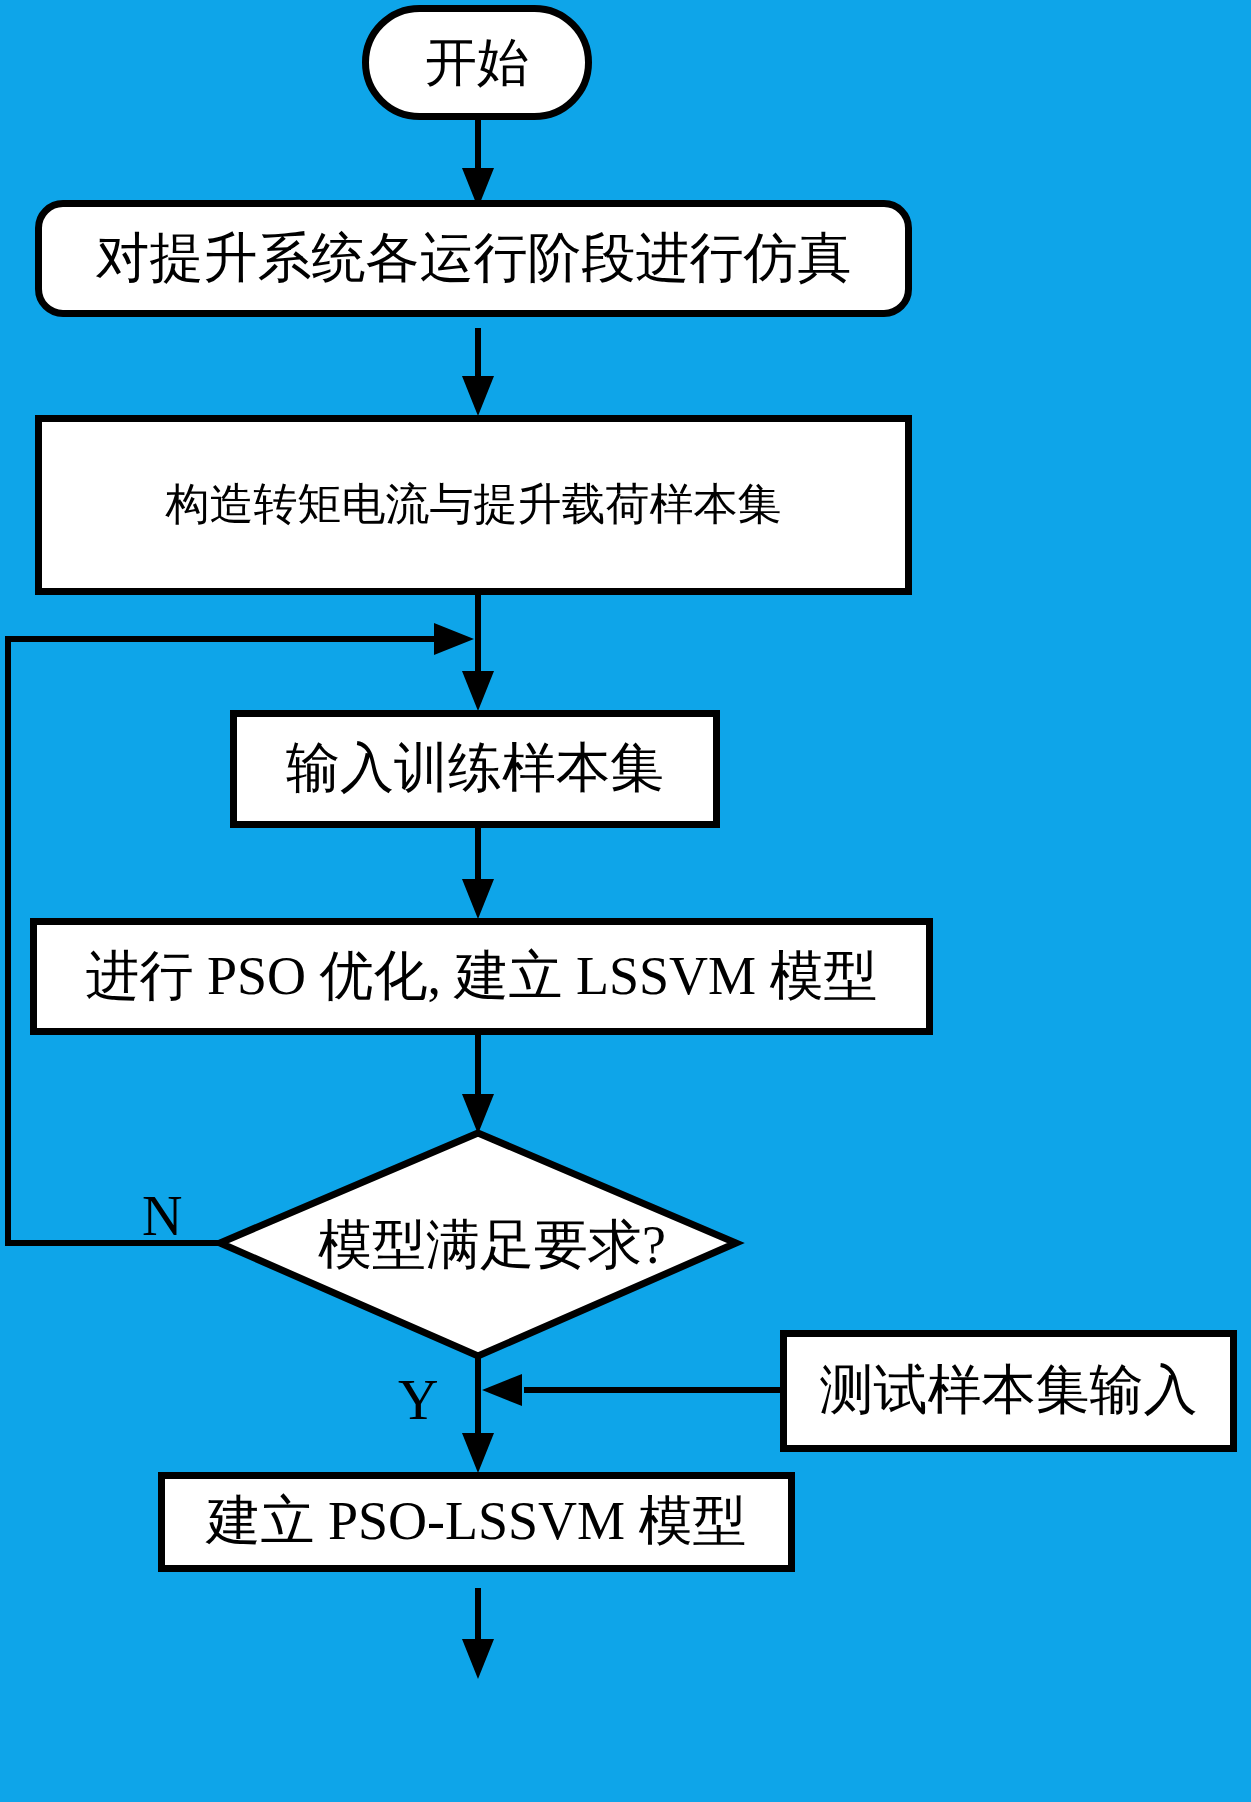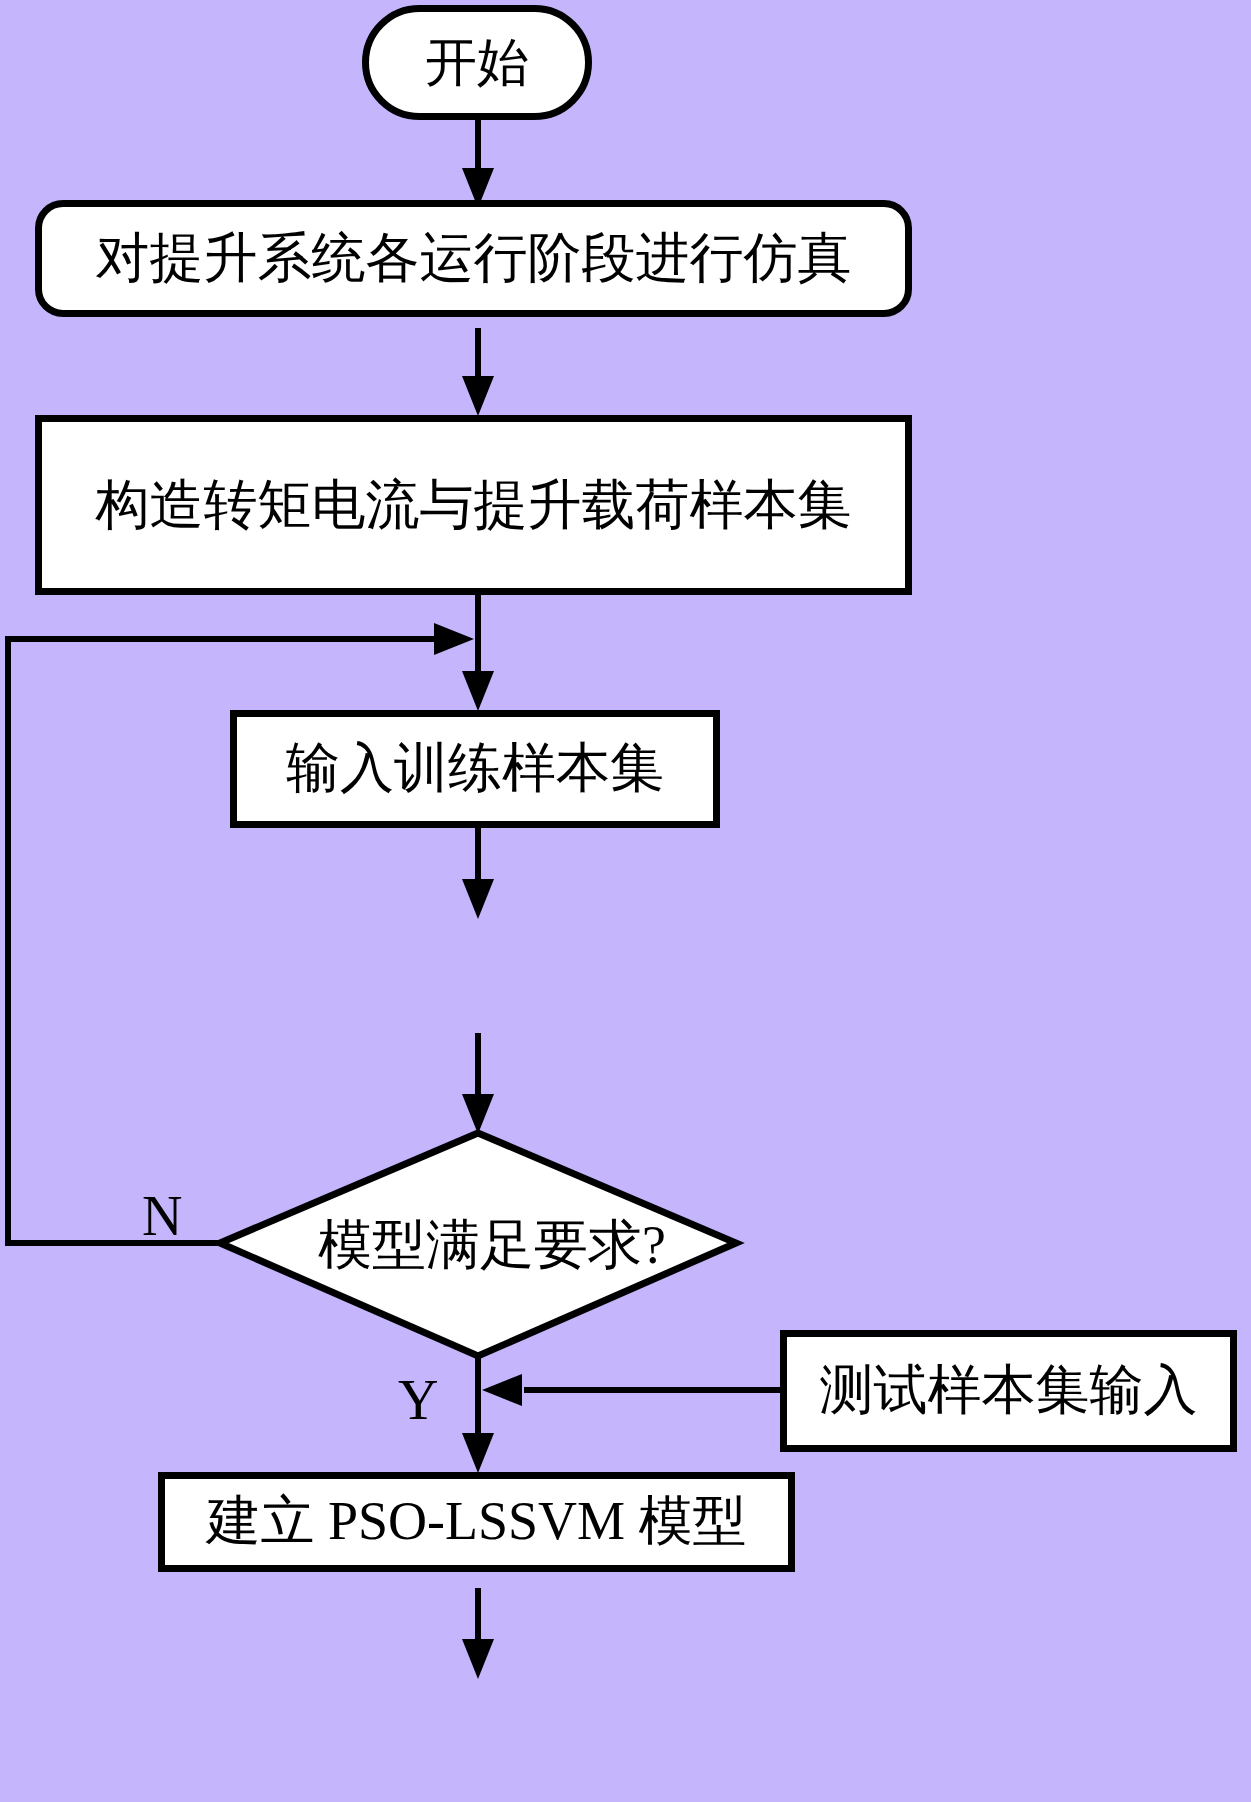--- a/index.html
+++ b/index.html
@@ -1,40 +1,40 @@
 <!DOCTYPE html>
 <html><head>
 <meta charset="utf-8">
 <style>
   html,body{margin:0;padding:0;background:#ffffff;}
   .canvas{
     position:relative;
     width:1251px;
     height:1802px;
-    background:#c4b5fd;
+    background:#0ea5e9;
     font-family:"Liberation Serif","DejaVu Serif",serif;
     color:#000;
     overflow:hidden;
   }
   .wires{position:absolute;left:0;top:0;width:1251px;height:1802px;}
   .node{
     position:absolute;
     box-sizing:border-box;
     background:#ffffff;
     border:7px solid #000;
     display:flex;
     align-items:center;
     justify-content:center;
     text-align:center;
     font-size:54px;
     line-height:1.1;
     white-space:nowrap;
   }
   .terminator{border-radius:58px;font-size:52px;}
-  .multiline{white-space:normal;line-height:86px;font-size:54px;}
+  .multiline{white-space:normal;line-height:86px;font-size:44px;}
   .floatlabel{
     position:absolute;
     font-size:56px;
     line-height:1;
     background:transparent;
   }
   .diamond-label{
     position:absolute;
     display:flex;
     align-items:center;
@@ -91,20 +91,23 @@
   <div class="node multiline" style="left:35px;top:415px;width:877px;height:180px;">
     <div>
       <div>构造转矩电流与提升载荷样本集</div>
     </div>
   </div>
 
   <div class="node" style="left:230px;top:710px;width:490px;height:118px;">
     <span>输入训练样本集</span>
   </div>
 
+  <div class="node" style="left:30px;top:918px;width:903px;height:117px;">
+    <span>进行 PSO 优化, 建立 LSSVM 模型</span>
+  </div>
 
   <div class="diamond-label" style="left:272px;top:1212px;width:440px;height:66px;">
     <span>模型满足要求?</span>
   </div>
 
   <div class="floatlabel" style="left:142px;top:1188px;">N</div>
 
   <div class="floatlabel" style="left:398px;top:1372px;">Y</div>
 
   <div class="node" style="left:780px;top:1330px;width:457px;height:122px;">

